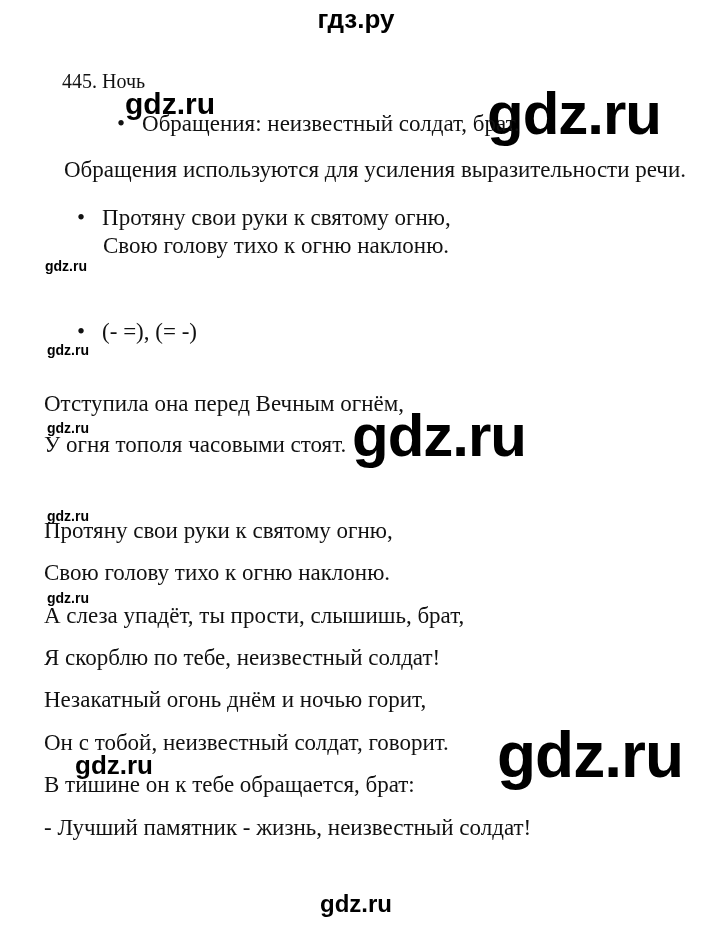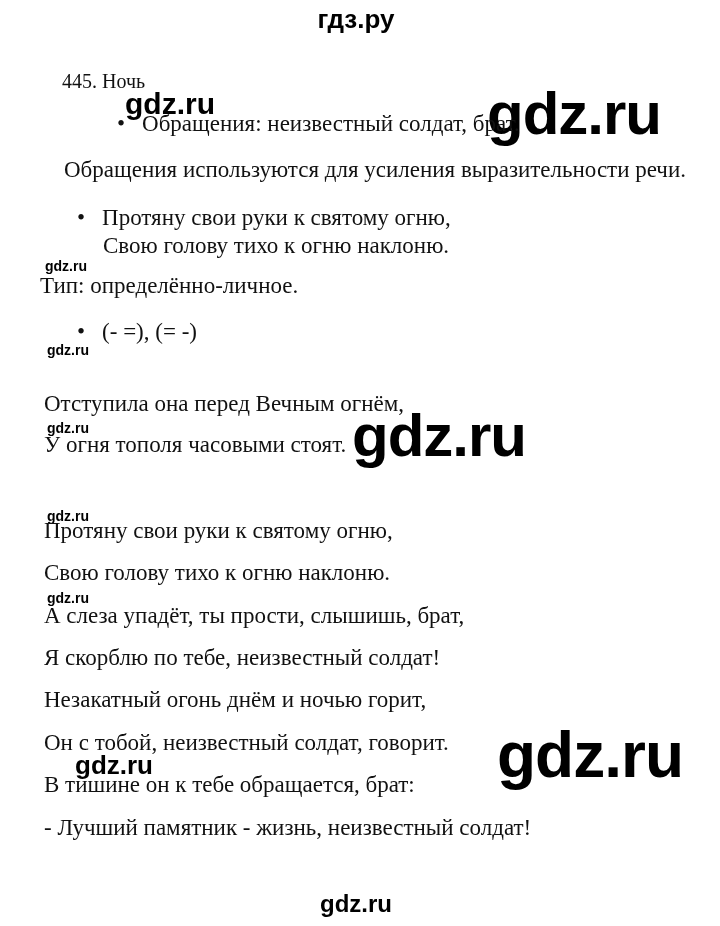--- a/index.html
+++ b/index.html
@@ -69,21 +69,20 @@
 
   <div class="line" style="left:32px; top:158px;margin-left:32px;">Обращения используются для усиления выразительности речи.</div>
 
   <div class="line" style="left:77px; top:206px;">
     <span class="bullet-glyph">•</span><span>Протяну свои руки к святому огню,</span>
   </div>
   <div class="line" style="left:103px; top:234px;">Свою голову тихо к огню наклоню.</div>
 
   <div class="wm wm-small" style="left:45px; top:259px;">gdz.ru</div>
 
-  <div class="line" style="left:40px; top:274px;">Тип: определённо-личное.</div>
 
   <div class="line" style="left:77px; top:320px;">
     <span class="bullet-glyph">•</span><span>(- =), (= -)</span>
   </div>
 
   <div class="wm wm-small" style="left:47px; top:343px;">gdz.ru</div>
 
 
   <div class="line" style="left:44px; top:392px;">Отступила она перед Вечным огнём,</div>
 

